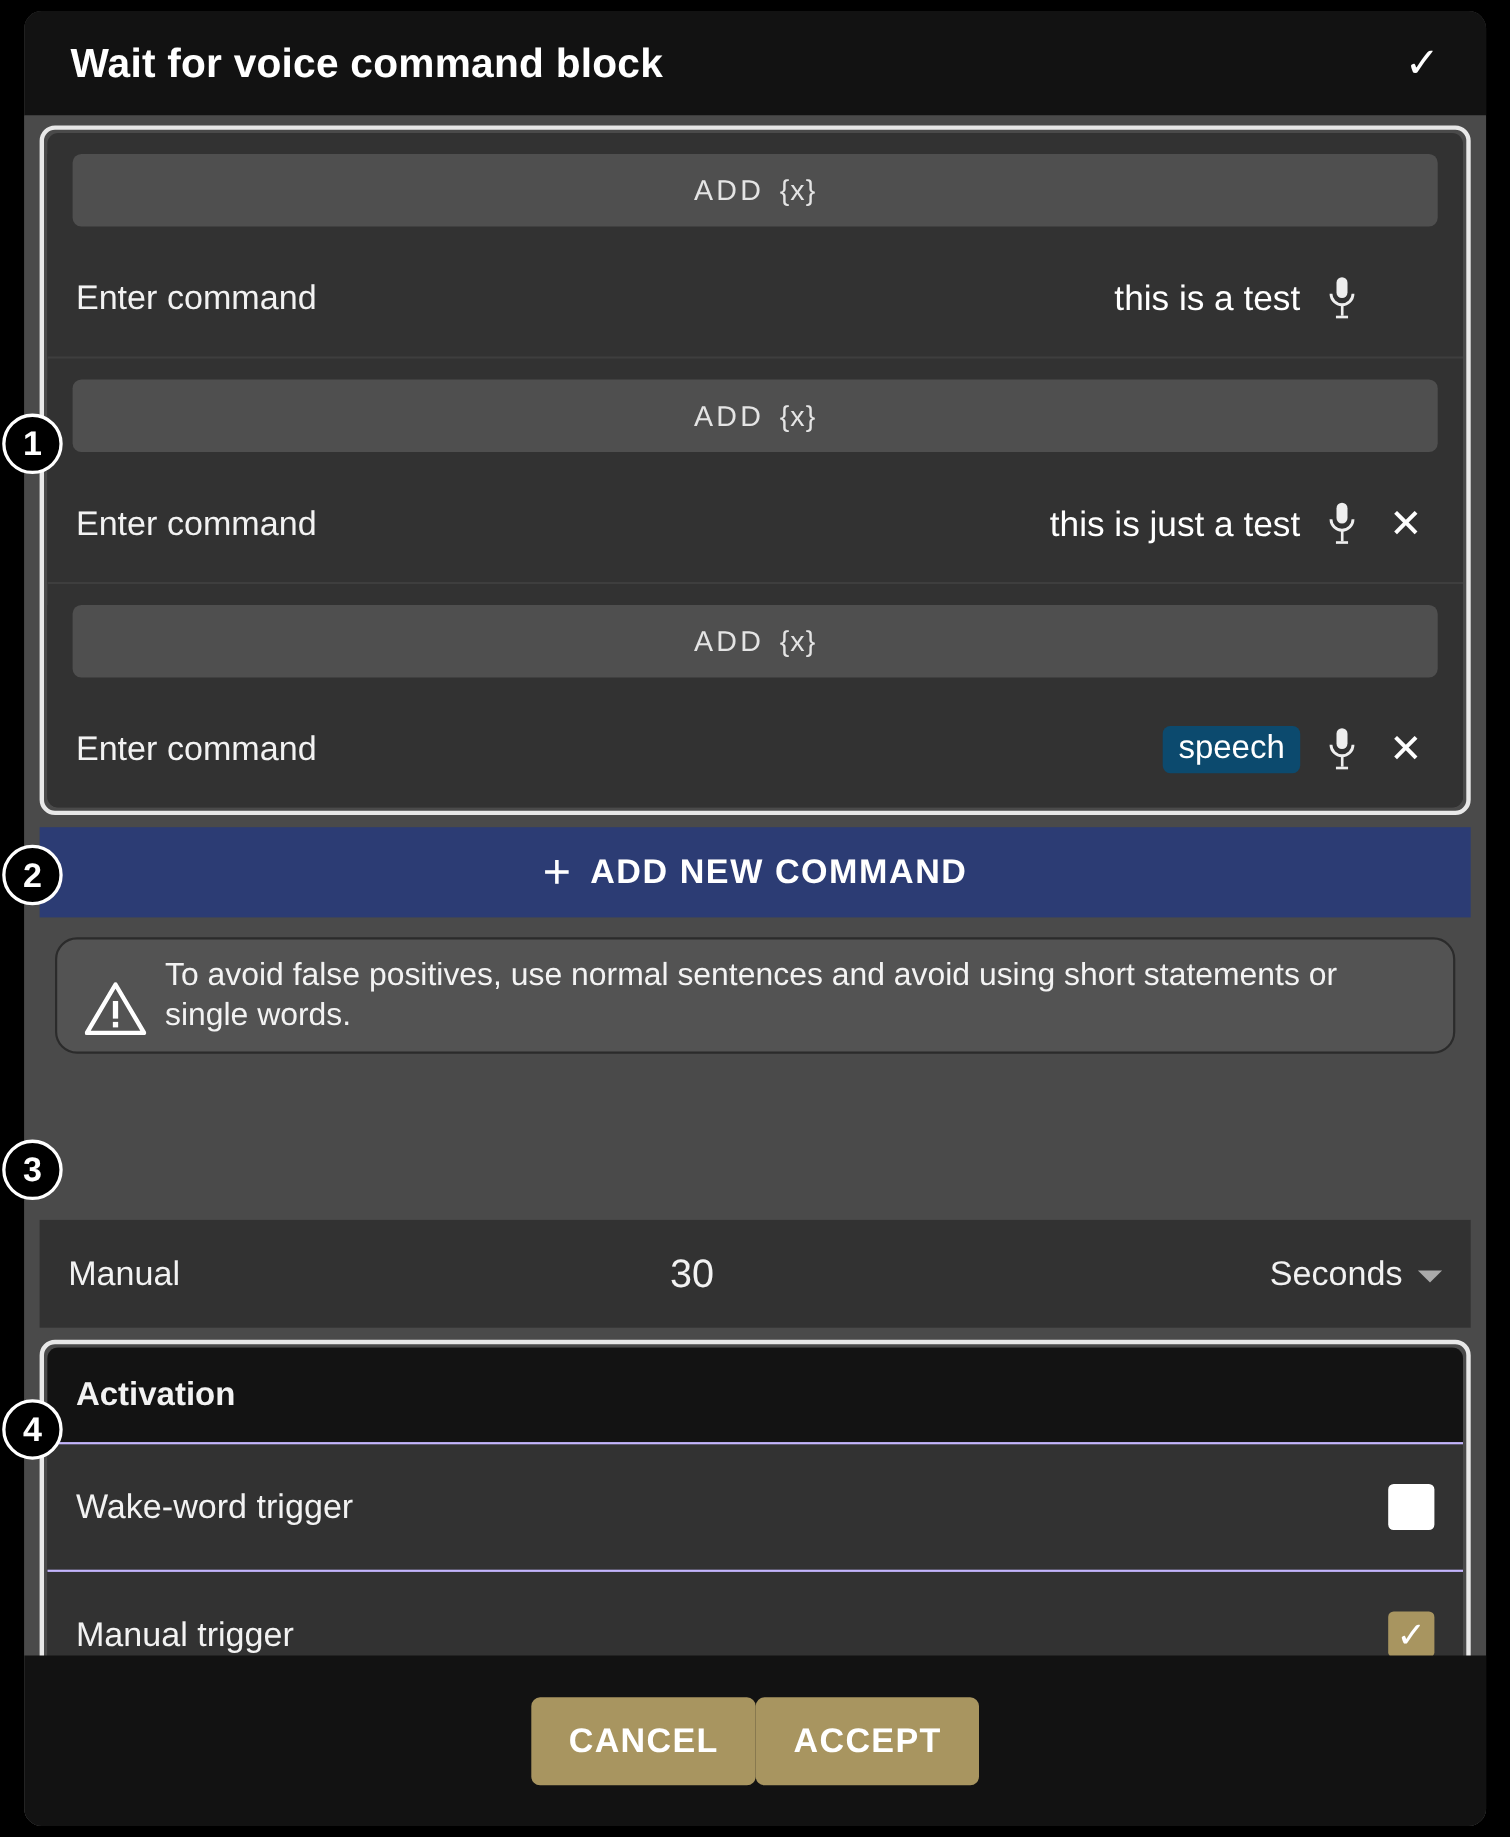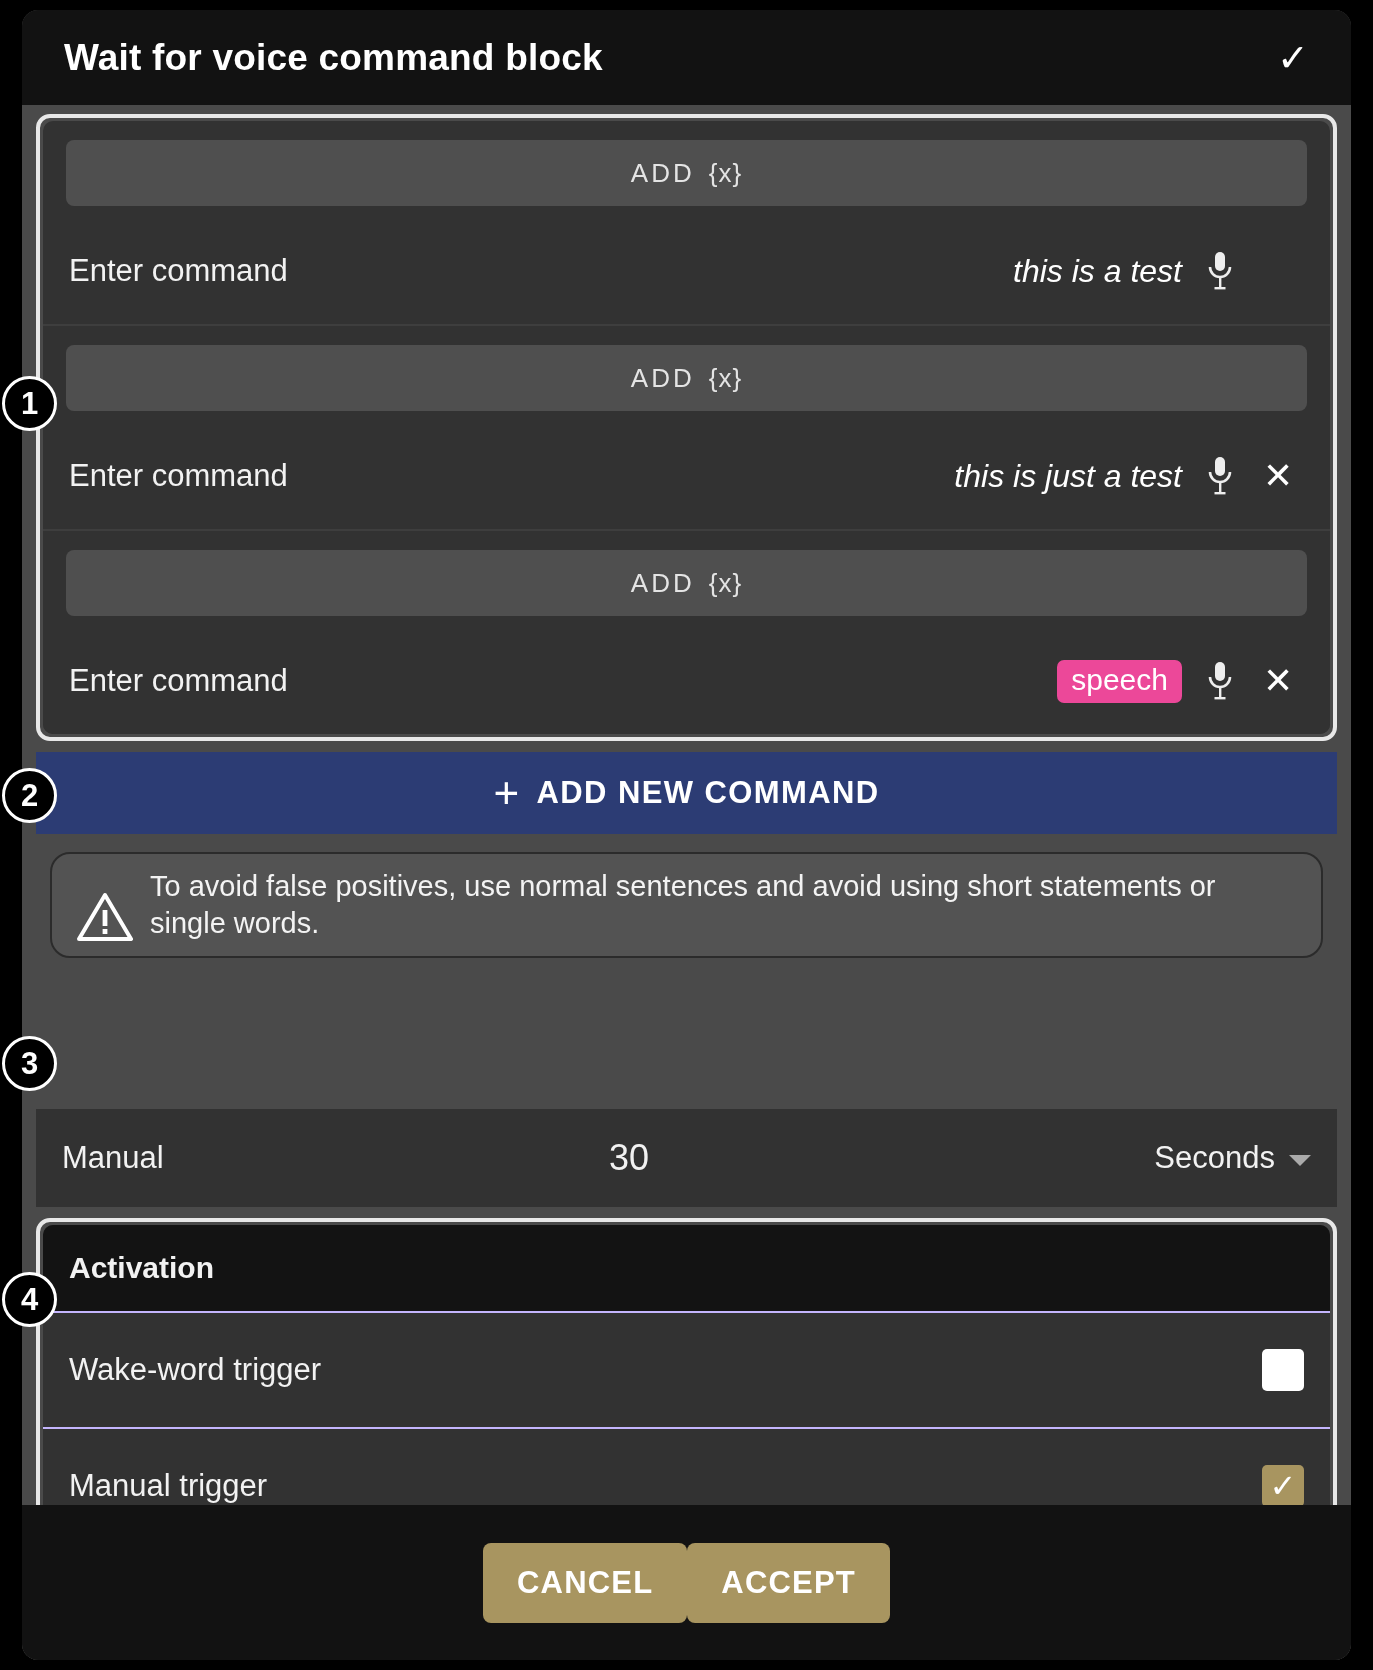--- a/index.html
+++ b/index.html
@@ -118,24 +118,23 @@
   .cmd-label {
     color: #f2f2f2;
     font-size: 31px;
     flex: 1 1 auto;
   }
   .cmd-value {
     color: #ffffff;
     font-size: 32px;
     margin-right: 16px;
     white-space: nowrap;
-    font-style: italic;
   }
   .cmd-chip {
-    background: #ec4899;
+    background: #0c4a6e;
     color: #ffffff;
     font-size: 30px;
     border-radius: 7px;
     padding: 3px 14px 6px 14px;
     margin-right: 16px;
     white-space: nowrap;
   }
   .mic-icon {
     width: 44px;
     height: 50px;

